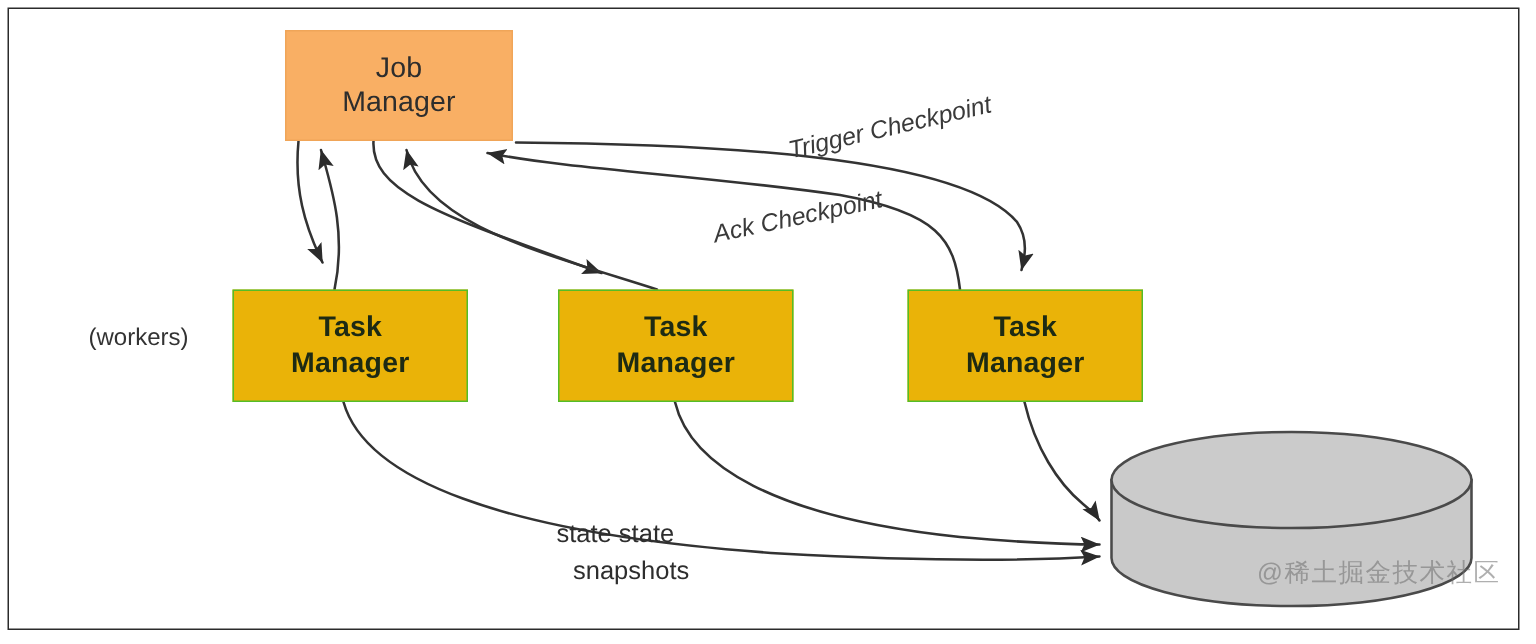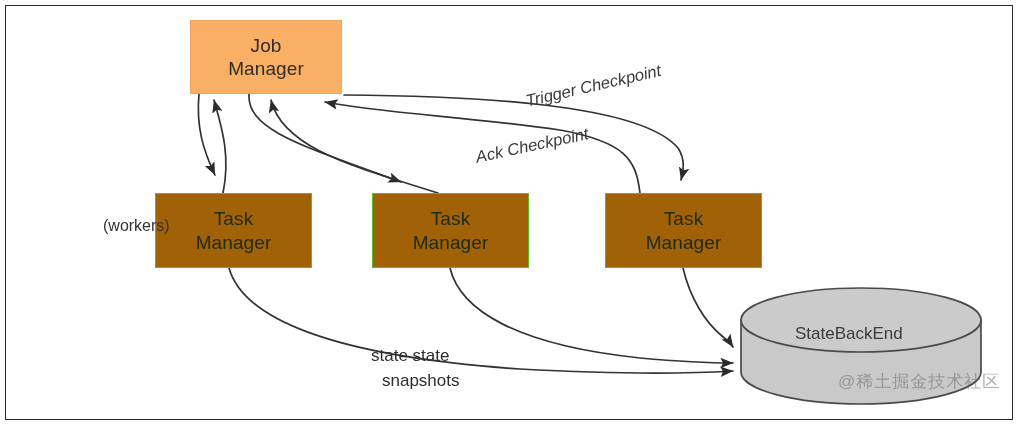--- a/index.html
+++ b/index.html
@@ -48,30 +48,30 @@
   }
   .jm {
     background: #f9af64;
     border: 1px solid #f2a css;
   }
   .jm {
     background: #f9af64;
     border: 1px solid #f0a558;
   }
   .tm {
-    background: #a16207;
+    background: #eab308;
     border: 1px solid #55bd27;
     color: #1d2a14;
+    font-weight: bold;
   }
   .plain-label {
     position: absolute;
     color: #333333;
     font-size: 16px;
     white-space: nowrap;
-    margin-left: 44px;
   }
   .edge-label {
     position: absolute;
     color: #3a3a3a;
     font-size: 16.5px;
     white-space: nowrap;
     font-style: italic;
   }
   .edge-label.upright {
     font-style: normal;
@@ -146,21 +146,20 @@
   <div class="node-box tm" style="left:372px; top:193px; width:157px; height:75px;">
     <span>Task</span>
     <span>Manager</span>
   </div>
 
   <div class="node-box tm" style="left:605px; top:193px; width:157px; height:75px;">
     <span>Task</span>
     <span>Manager</span>
   </div>
 
-  <div class="db-label" style="left:795px; top:324px;">StateBackEnd</div>
 
   <div class="plain-label" style="left:59px; top:217px;">(workers)</div>
 
   <div class="edge-label" style="left:524px; top:92px; transform: rotate(-13deg); transform-origin: left top;">Trigger Checkpoint</div>
 
   <div class="edge-label" style="left:474px; top:148px; transform: rotate(-12deg); transform-origin: left top;">Ack Checkpoint</div>
 
   <div class="edge-label upright" style="left:371px; top:346px;">state state</div>
 
   <div class="edge-label upright" style="left:382px; top:371px;">snapshots</div>

